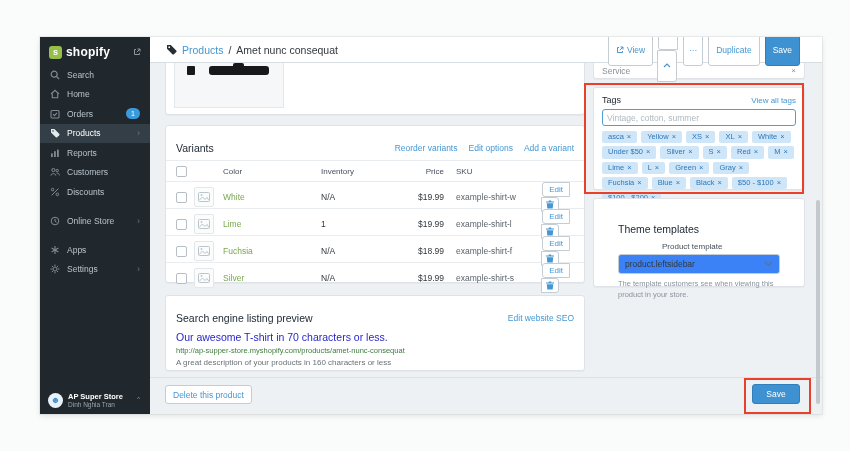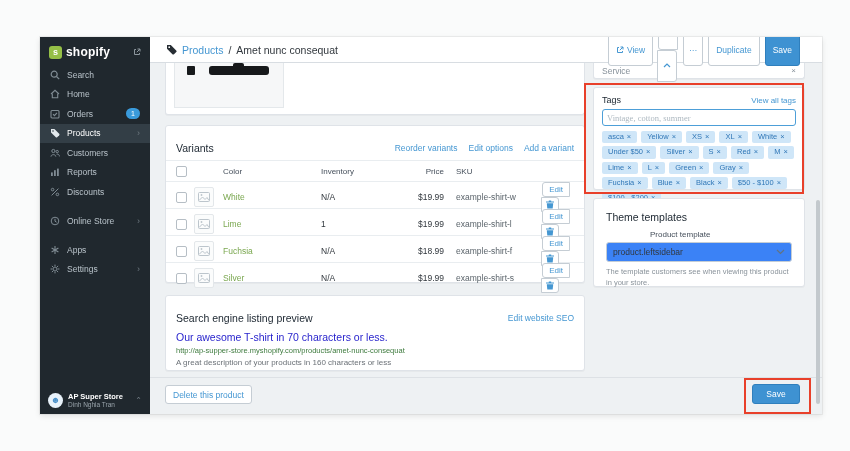--- a/index.html
+++ b/index.html
@@ -85,28 +85,28 @@
 
   
   .service-card{left:443px;top:26px;width:212px;height:16px;border-top:none;border-radius:0 0 3px 3px;
                 display:flex;align-items:center;padding:0 8px;font-size:8.5px;color:#87919a;}
   .service-x{margin-left:auto;font-size:8px;color:#87919a;cursor:pointer;}
 
   .tags-card{left:443px;top:50px;width:212px;height:103px;padding:7px 8px;}
   .tags-head{display:flex;align-items:baseline;font-size:9px;color:#212b35;}
   .tags-head .link{margin-left:auto;font-size:8px;}
   .tag-input{margin-top:4px;width:100%;height:17px;border:1px solid #4d9fd8;border-radius:3px;box-sizing:border-box;
-             font-size:8.5px;padding:0 4px;color:#31373d;outline:none;font-family:Liberation Serif, serif;}
+             font-size:8.5px;padding:0 4px;color:#31373d;outline:none;font-family:Liberation Sans, sans-serif;}
   .tag-input::placeholder{color:#aeb9c1;}
   .chips{margin-top:5px;display:flex;flex-wrap:wrap;gap:3px 4px;}
   .chip{display:inline-flex;align-items:center;gap:3px;background:#cfe6f8;color:#3077b7;font-size:7.5px;
         border-radius:2px;padding:2px 6px;line-height:1.1;white-space:nowrap;}
   .chip-x{cursor:pointer;}
 
-  .theme-card{left:443px;top:161px;width:212px;height:89px;padding:12px;}
+  .theme-card{left:443px;top:161px;width:212px;height:89px;padding:24px;}
   .theme-title{font-size:10.5px;color:#212b35;}
   .theme-label{font-size:8px;color:#454f5b;margin-top:7px;margin-left:44px;}
   .select{margin-top:3px;height:18px;border:1px solid #c4cdd5;border-radius:3px;background:#3b82f6;display:flex;
           align-items:center;padding:0 6px;font-size:8.5px;color:#31373d;cursor:pointer;}
   .sel-chev{margin-left:auto;color:#637381;display:flex;}
   .theme-help{font-size:7.5px;color:#8a939b;margin-top:5px;line-height:1.45;}
 
   
   .footer-divider{position:absolute;left:0;right:0;top:340px;border-top:1px solid #dde1e5;}
   .delete-btn{position:absolute;left:15px;top:348px;height:19px;}
@@ -174,38 +174,38 @@
               <svg width="10" height="10" viewBox="0 0 10 10">
                 <path d="M1 1 h3.4 L9.2 5.8 a1 1 0 0 1 0 1.4 L7.2 9.2 a1 1 0 0 1 -1.4 0 L1 4.4 Z" fill="currentColor"></path>
                 <circle cx="3" cy="3" r=".8" fill="#333e46"></circle>
               </svg>
             </span>
           <span>Products</span>
           <span class="chev">›</span>
         </div>
         <div class="nav-item">
           <span class="nicon">
+              <svg width="10" height="10" viewBox="0 0 10 10" fill="currentColor">
+                <rect x="1" y="5.4" width="1.8" height="3.6"></rect>
+                <rect x="4" y="3.2" width="1.8" height="5.8"></rect>
+                <rect x="7" y="1.6" width="1.8" height="7.4"></rect>
+              </svg>
+            </span>
+          <span>Reports</span>
+        </div>
+        <div class="nav-item">
+          <span class="nicon">
               <svg width="10" height="10" viewBox="0 0 10 10" fill="none" stroke="currentColor" stroke-width="1">
                 <circle cx="3.4" cy="3" r="1.6"></circle>
                 <path d="M1 8.6 c0-2.6 4.8-2.6 4.8 0"></path>
                 <circle cx="7.2" cy="3.6" r="1.2"></circle>
                 <path d="M6.6 6.2 c1.6-.4 2.8.6 2.8 2.2"></path>
               </svg>
             </span>
           <span>Customers</span>
-        </div>
-        <div class="nav-item">
-          <span class="nicon">
-              <svg width="10" height="10" viewBox="0 0 10 10" fill="currentColor">
-                <rect x="1" y="5.4" width="1.8" height="3.6"></rect>
-                <rect x="4" y="3.2" width="1.8" height="5.8"></rect>
-                <rect x="7" y="1.6" width="1.8" height="7.4"></rect>
-              </svg>
-            </span>
-          <span>Reports</span>
         </div>
         <div class="nav-item">
           <span class="nicon">
               <svg width="10" height="10" viewBox="0 0 10 10" fill="none" stroke="currentColor" stroke-width="1">
                 <line x1="1.6" y1="8.4" x2="8.4" y2="1.6"></line>
                 <circle cx="2.6" cy="2.6" r="1.3"></circle>
                 <circle cx="7.4" cy="7.4" r="1.3"></circle>
               </svg>
             </span>
           <span>Discounts</span>

